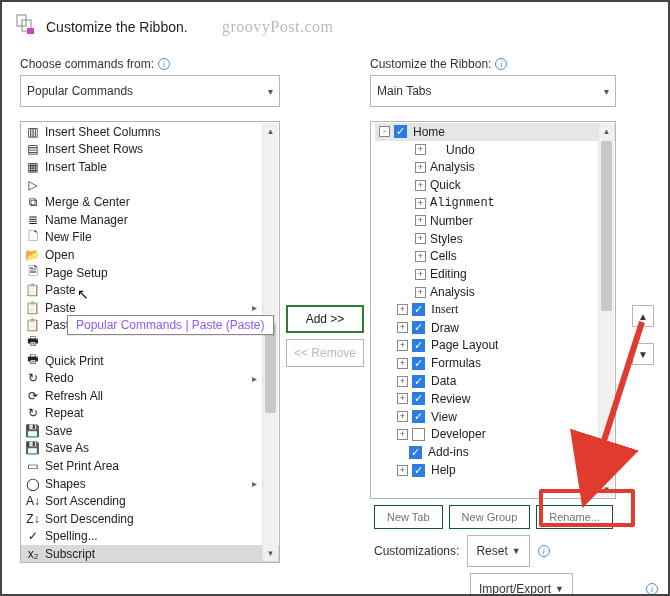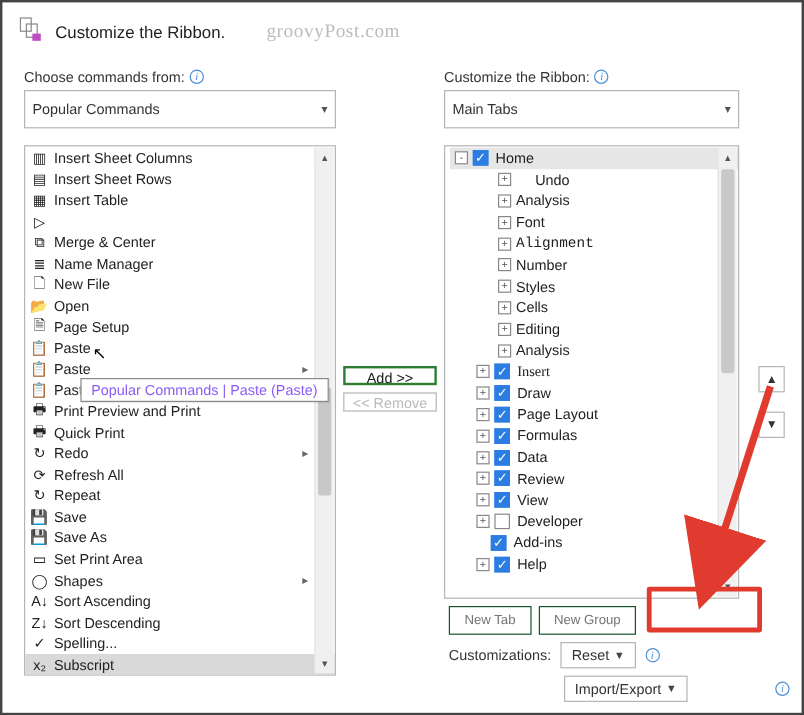--- a/index.html
+++ b/index.html
@@ -174,21 +174,21 @@
   .cursor-arrow {
     position: absolute;
     left: 56px;
     top: 164px;
     font-size: 14px;
     color: #000;
     z-index: 6;
   }
   .mid-btn {
     width: 78px;
-    height: 16px;
+    height: 28px;
     border: 1px solid #b5b5b5;
     background: #fff;
     font-size: 12px;
     color: #222;
     cursor: pointer;
   }
   .mid-btn.selected {
     border: 2px solid #2e7d32;
   }
   .mid-btn.disabled {
@@ -263,21 +263,21 @@
     gap: 8px;
     margin-top: 6px;
     padding-left: 4px;
     font-size: 12px;
   }
   .split-btn {
     border: 1px solid #b5b5b5;
     background: #fff;
     padding: 2px 8px;
     font-size: 12px;
-    height: 22px;
+    height: 32px;
     display: inline-flex;
     align-items: center;
     gap: 4px;
     cursor: pointer;
   }
   .split-btn .chev { font-size: 9px; color: #444; }
   .move-stack {
     position: absolute;
     right: 4px;
     top: 248px;
@@ -384,21 +384,20 @@
             <span>Paste</span>
             <span class="exp-arrow">▸</span>
           </div>
           <div class="item" style="position: relative;">
             <span class="icon iconimg">📋</span>
             <span>Paste Special...</span>
             <div class="tooltip-float" style="left: 46px; top: -2px;">Popular Commands | Paste (Paste)</div>
           </div>
           <div class="item">
             <span class="icon iconimg">🖶</span>
-            <span>Print Preview and Print</span>
           </div>
           <div class="item">
             <span class="icon iconimg">🖶</span>
             <span>Quick Print</span>
           </div>
           <div class="item">
             <span class="icon iconimg">↻</span>
             <span>Redo</span>
             <span class="exp-arrow">▸</span>
           </div>
@@ -479,21 +478,21 @@
           <div class="tree-item ind2">
             <span class="expander">+</span>
             <span style="margin-left: 18px;">Undo</span>
           </div>
           <div class="tree-item ind2">
             <span class="expander">+</span>
             <span style="margin-left: 2px;">Analysis</span>
           </div>
           <div class="tree-item ind2">
             <span class="expander">+</span>
-            <span style="margin-left: 2px;">Font</span>
+            <span style="margin-left: 2px;">Quick</span>
           </div>
           <div class="tree-item ind2">
             <span class="expander">+</span>
             <span style="margin-left: 2px; font-family: Liberation Mono, monospace;">Alignment</span>
           </div>
           <div class="tree-item ind2">
             <span class="expander">+</span>
             <span style="margin-left: 2px;">Number</span>
           </div>
           <div class="tree-item ind2">
@@ -566,20 +565,21 @@
       <div class="scroll-track">
         <div class="up">▴</div>
         <div class="thumb"></div>
         <div class="down">▾</div>
       </div>
     </div>
 
     <div class="button-row">
       <button class="std-btn">New Tab</button>
       <button class="std-btn">New Group</button>
+      <button class="std-btn" id="rename-btn">Rename...</button>
     </div>
 
     <div class="cust-row">
       <span>Customizations:</span>
       <span class="split-btn">
         <span>Reset</span>
         <span class="chev">▼</span>
       </span>
       <span class="info-icon">i</span>
     </div>

